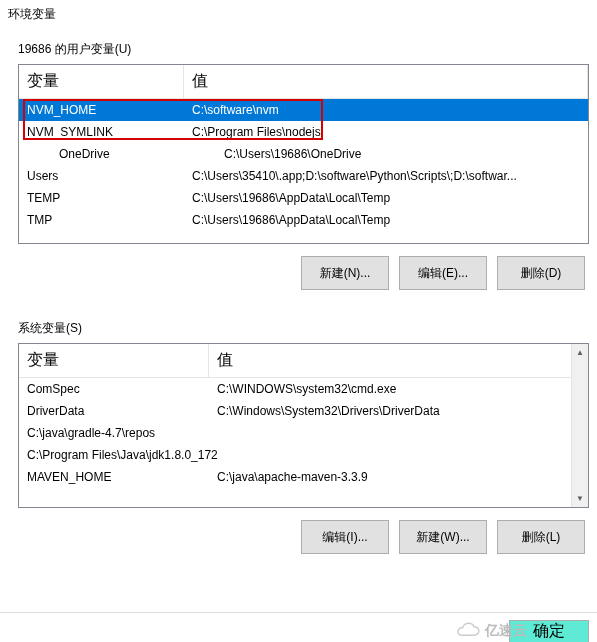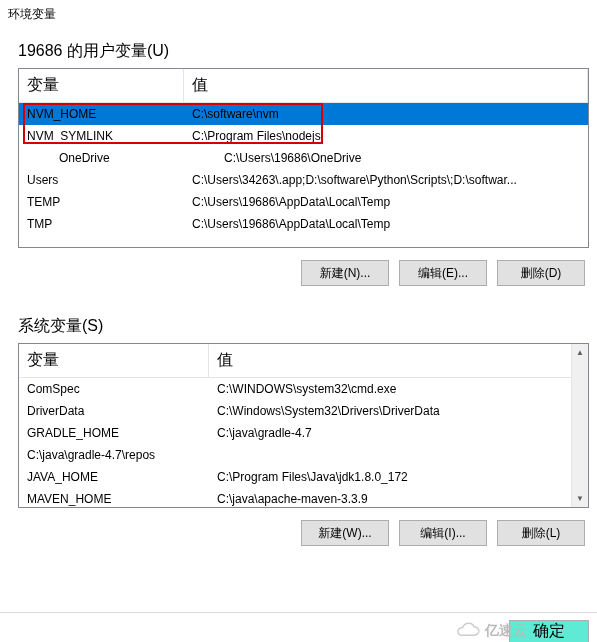--- a/index.html
+++ b/index.html
@@ -17,21 +17,21 @@
       padding: 6px 8px;
       font-size: 12px;
     }
     .content {
       padding: 0 8px 8px 18px;
     }
     .group {
       margin-bottom: 18px;
     }
     .group-label {
-      font-size: 16px;
+      font-size: 12px;
       margin-bottom: 6px;
       padding-top: 12px;
     }
     .list-container {
       border: 1px solid #828790;
       background: #fff;
       position: relative;
       height: 180px;
       display: flex;
       flex-direction: column;
@@ -66,21 +66,21 @@
     }
     .row .cell {
       padding: 0 8px;
       white-space: nowrap;
       overflow: hidden;
       text-overflow: ellipsis;
       font-size: 12px;
     }
     .row.selected {
       background: #0078d7;
-      color: #000000;
+      color: #ffffff;
     }
     .highlight-box {
       position: absolute;
       border: 2px solid #d60000;
       pointer-events: none;
       left: 4px;
       top: 0;
       width: 300px;
       height: 41px;
       z-index: 5;
@@ -104,21 +104,21 @@
       color: #606060;
     }
     .button-row {
       display: flex;
       justify-content: flex-end;
       gap: 10px;
       padding: 12px 4px 0 0;
     }
     button.win-btn {
       min-width: 88px;
-      height: 26px;
+      height: 34px;
       background: #e1e1e1;
       border: 1px solid #adadad;
       font-family: inherit;
       font-size: 12px;
       padding: 0 12px;
       cursor: pointer;
     }
     .footer {
       position: absolute;
       bottom: 0;
@@ -178,21 +178,21 @@
           <div class="row">
             <div class="cell col-name" style="width: 165px;">NVM_SYMLINK</div>
             <div class="cell col-value" style="flex: 1 1 0%;">C:\Program Files\nodejs</div>
           </div>
           <div class="row">
             <div class="cell col-name" style="width: 165px; margin-left: 32px;">OneDrive</div>
             <div class="cell col-value" style="flex: 1 1 0%;">C:\Users\19686\OneDrive</div>
           </div>
           <div class="row">
             <div class="cell col-name" style="width: 165px;">Users</div>
-            <div class="cell col-value" style="flex: 1 1 0%;">C:\Users\34263\.app;D:\software\Python\Scripts\;D:\softwar...</div>
+            <div class="cell col-value" style="flex: 1 1 0%;">C:\Users\35410\.app;D:\software\Python\Scripts\;D:\softwar...</div>
           </div>
           <div class="row">
             <div class="cell col-name" style="width: 165px;">TEMP</div>
             <div class="cell col-value" style="flex: 1 1 0%;">C:\Users\19686\AppData\Local\Temp</div>
           </div>
           <div class="row">
             <div class="cell col-name" style="width: 165px;">TMP</div>
             <div class="cell col-value" style="flex: 1 1 0%;">C:\Users\19686\AppData\Local\Temp</div>
           </div>
         </div>
@@ -216,44 +216,39 @@
       <div class="rows" id="sys-rows">
           <div class="row">
             <div class="cell col-name" style="width: 190px;">ComSpec</div>
             <div class="cell col-value" style="flex: 1 1 0%;">C:\WINDOWS\system32\cmd.exe</div>
           </div>
           <div class="row">
             <div class="cell col-name" style="width: 190px;">DriverData</div>
             <div class="cell col-value" style="flex: 1 1 0%;">C:\Windows\System32\Drivers\DriverData</div>
           </div>
           <div class="row">
-            <div class="cell col-name" style="width: 190px;">GRADLE_HOME</div>
-            <div class="cell col-value" style="flex: 1 1 0%;">C:\java\gradle-4.7</div>
-          </div>
-          <div class="row">
             <div class="cell col-value" style="flex: 1 1 0%;">C:\java\gradle-4.7\repos</div>
           </div>
           <div class="row">
-            <div class="cell col-name" style="width: 190px;">JAVA_HOME</div>
             <div class="cell col-value" style="flex: 1 1 0%;">C:\Program Files\Java\jdk1.8.0_172</div>
           </div>
           <div class="row">
             <div class="cell col-name" style="width: 190px;">MAVEN_HOME</div>
             <div class="cell col-value" style="flex: 1 1 0%;">C:\java\apache-maven-3.3.9</div>
           </div>
           <div class="row"></div>
         </div>
       <div class="scrollbar-v">
         <div class="scroll-btn">▲</div>
         <div class="scroll-btn">▼</div>
       </div>
     </div>
     <div class="button-row">
+      <button class="win-btn">编辑(I)...</button>
       <button class="win-btn">新建(W)...</button>
-      <button class="win-btn">编辑(I)...</button>
       <button class="win-btn">删除(L)</button>
     </div>
   </div>
 
 </div>
 
 <div class="footer">
   <div class="watermark">
     <svg viewBox="0 0 40 24">
       <path d="M30 18c4 0 7-3 7-6s-3-6-7-6c-1-3-4-5-8-5s-7 3-8 6c-4 0-7 3-7 6s3 5 7 5h16z" fill="none" stroke="#ccc" stroke-width="2"></path>

